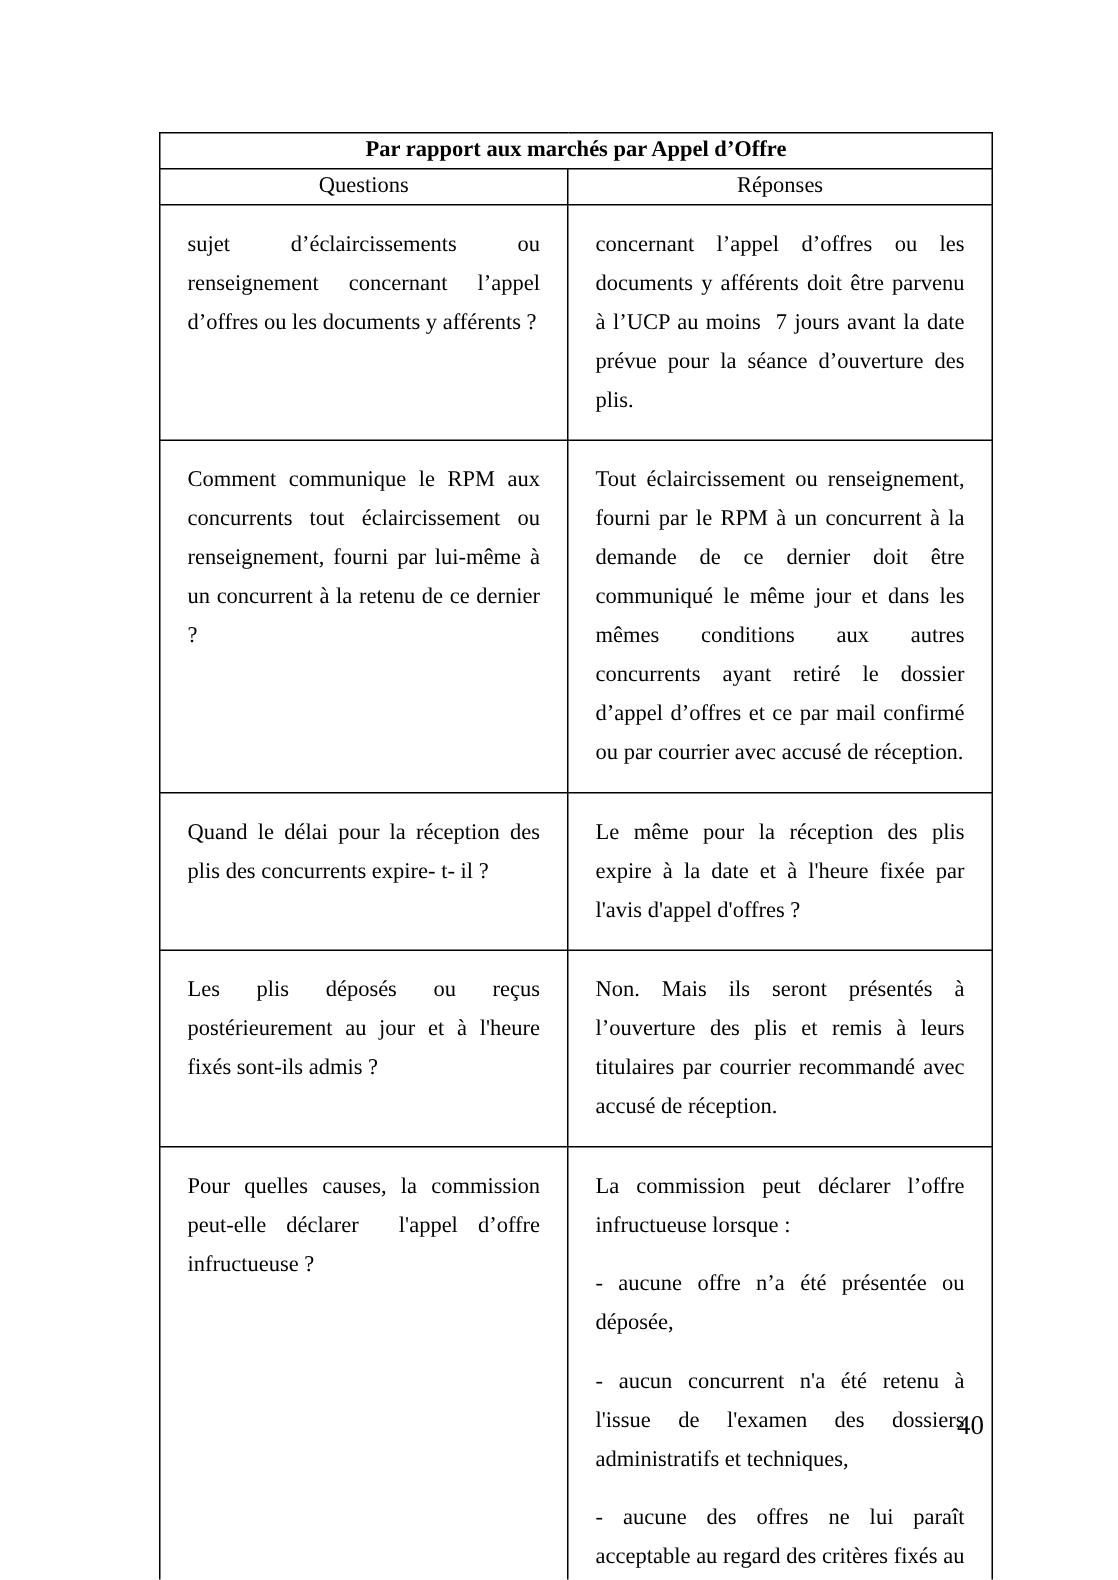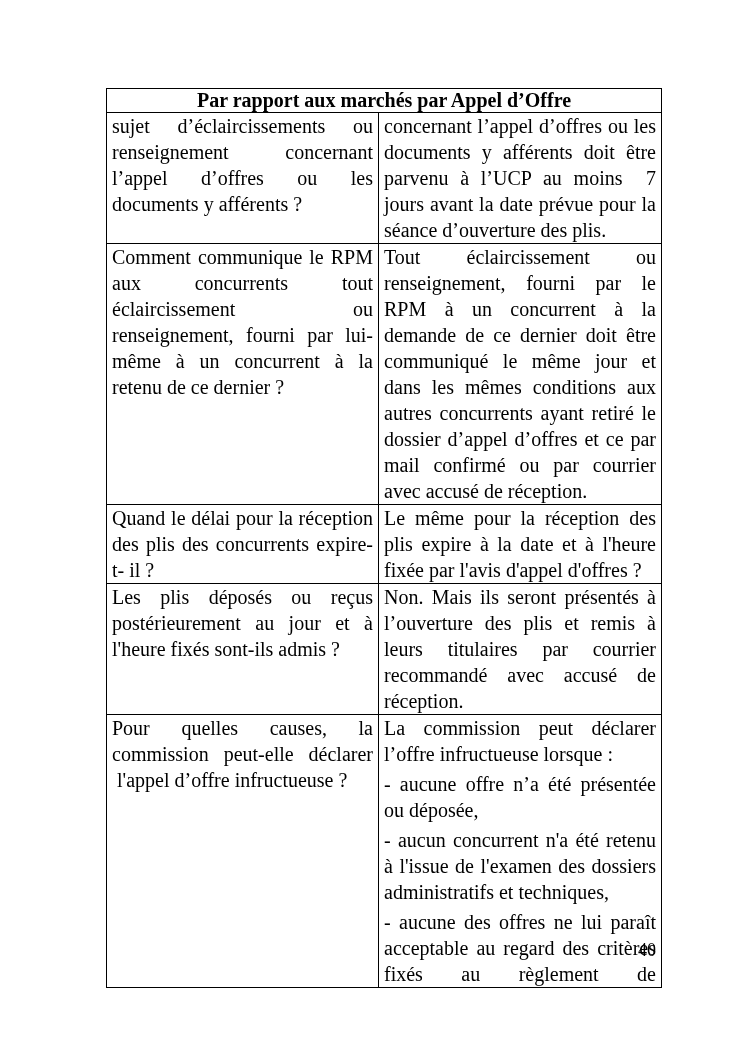--- a/index.html
+++ b/index.html
@@ -16,37 +16,37 @@
     position: absolute;
     left: 106px; top: 88px;
     width: 555px;
     border-collapse: collapse;
     table-layout: fixed;
   }
   table.qa td {
     border: 1px solid #000000;
     vertical-align: top;
     padding: 0 5px;
-    font-size: 20px;
+    font-size: 15px;
   }
   td.title-cell {
     height: 24px;
     text-align: center;
     font-weight: bold;
     line-height: 23px;
     padding: 0;
   }
   td.header-cell {
     height: 24px;
     text-align: center;
     line-height: 23px;
     padding: 0;
   }
   td.cell p {
-    margin: 0;
+    margin: 13px;
     text-align: justify;
     line-height: 26px;
   }
   td.plist p { margin-bottom: 4px; }
   td.plist p:last-child { margin-bottom: 0; }
   p.cont { text-align-last: justify; font-family: Liberation Serif, serif; }
   .page-number {
     position: absolute;
     left: 106px; top: 942px;
     width: 550px;
@@ -61,20 +61,24 @@
 <div>
 
   <table class="qa">
     <colgroup>
       <col style="width:272px">
       <col style="width:283px">
     </colgroup>
     <tbody>
       <tr>
         <td colspan="2" class="title-cell">Par rapport aux marchés par Appel d’Offre</td>
+      </tr>
+      <tr>
+        <td class="header-cell">Questions</td>
+        <td class="header-cell">Réponses</td>
       </tr>
 
       <tr style="height:103px">
         <td class="cell">
           <p>sujet d’éclaircissements ou renseignement concernant l’appel d’offres ou les documents y afférents ?</p>
         </td>
         <td class="cell">
           <p>concernant l’appel d’offres ou les documents y afférents doit être parvenu à l’UCP au moins &nbsp;7 jours avant la date prévue pour la séance d’ouverture des plis.</p>
         </td>
       </tr>

